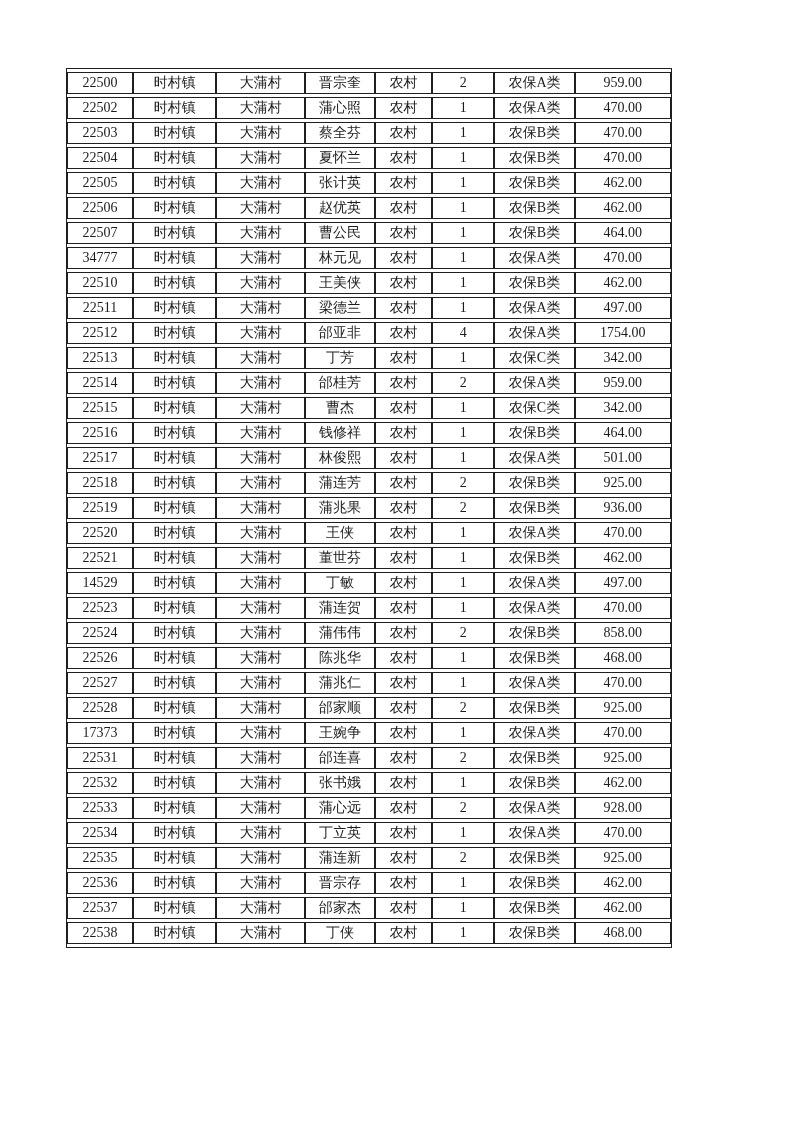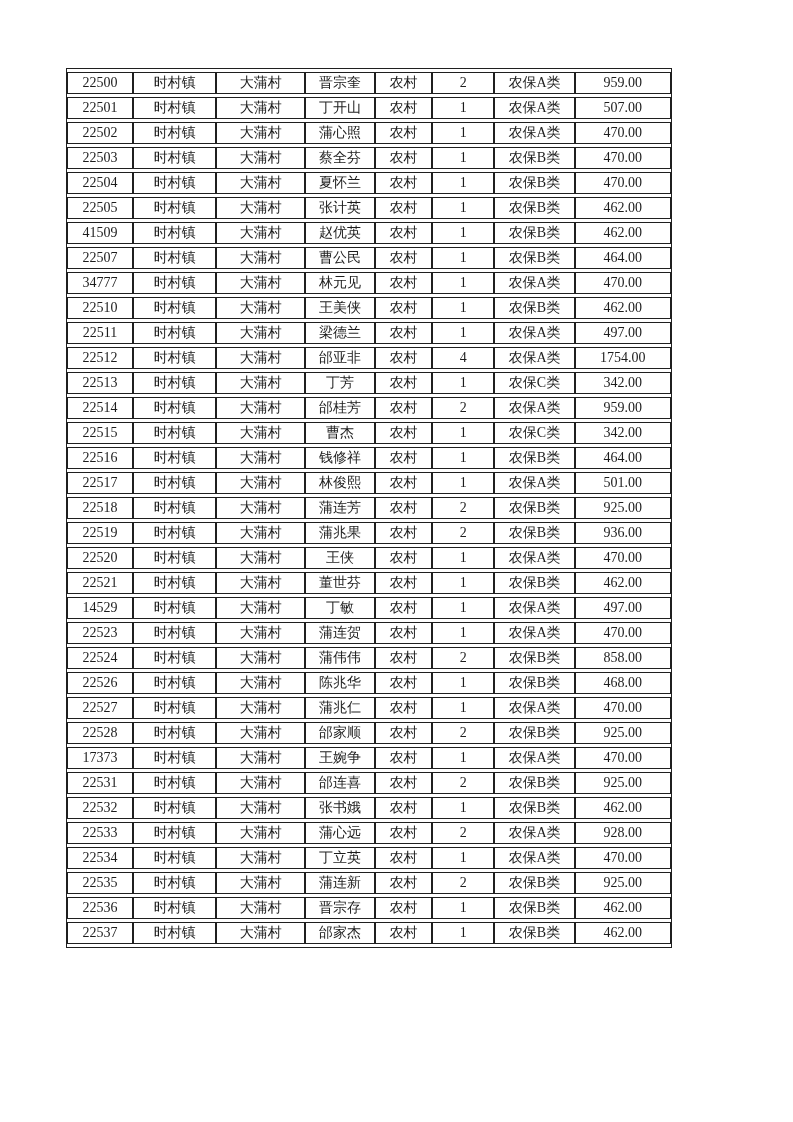--- a/index.html
+++ b/index.html
@@ -66,30 +66,20 @@
       <td>22500</td>
       <td>时村镇</td>
       <td>大蒲村</td>
       <td>晋宗奎</td>
       <td>农村</td>
       <td>2</td>
       <td>农保A类</td>
       <td>959.00</td>
     </tr>
         <tr>
-      <td>22501</td>
-      <td>时村镇</td>
-      <td>大蒲村</td>
-      <td>丁开山</td>
-      <td>农村</td>
-      <td>1</td>
-      <td>农保A类</td>
-      <td>507.00</td>
-    </tr>
-        <tr>
       <td>22502</td>
       <td>时村镇</td>
       <td>大蒲村</td>
       <td>蒲心照</td>
       <td>农村</td>
       <td>1</td>
       <td>农保A类</td>
       <td>470.00</td>
     </tr>
         <tr>
@@ -116,21 +106,21 @@
       <td>22505</td>
       <td>时村镇</td>
       <td>大蒲村</td>
       <td>张计英</td>
       <td>农村</td>
       <td>1</td>
       <td>农保B类</td>
       <td>462.00</td>
     </tr>
         <tr>
-      <td>41509</td>
+      <td>22506</td>
       <td>时村镇</td>
       <td>大蒲村</td>
       <td>赵优英</td>
       <td>农村</td>
       <td>1</td>
       <td>农保B类</td>
       <td>462.00</td>
     </tr>
         <tr>
       <td>22507</td>
@@ -404,17 +394,27 @@
     </tr>
         <tr>
       <td>22537</td>
       <td>时村镇</td>
       <td>大蒲村</td>
       <td>邰家杰</td>
       <td>农村</td>
       <td>1</td>
       <td>农保B类</td>
       <td>462.00</td>
+    </tr>
+        <tr>
+      <td>22538</td>
+      <td>时村镇</td>
+      <td>大蒲村</td>
+      <td>丁侠</td>
+      <td>农村</td>
+      <td>1</td>
+      <td>农保B类</td>
+      <td>468.00</td>
     </tr>
       </tbody>
   </table>
 
 </div>
 
 </body></html>

